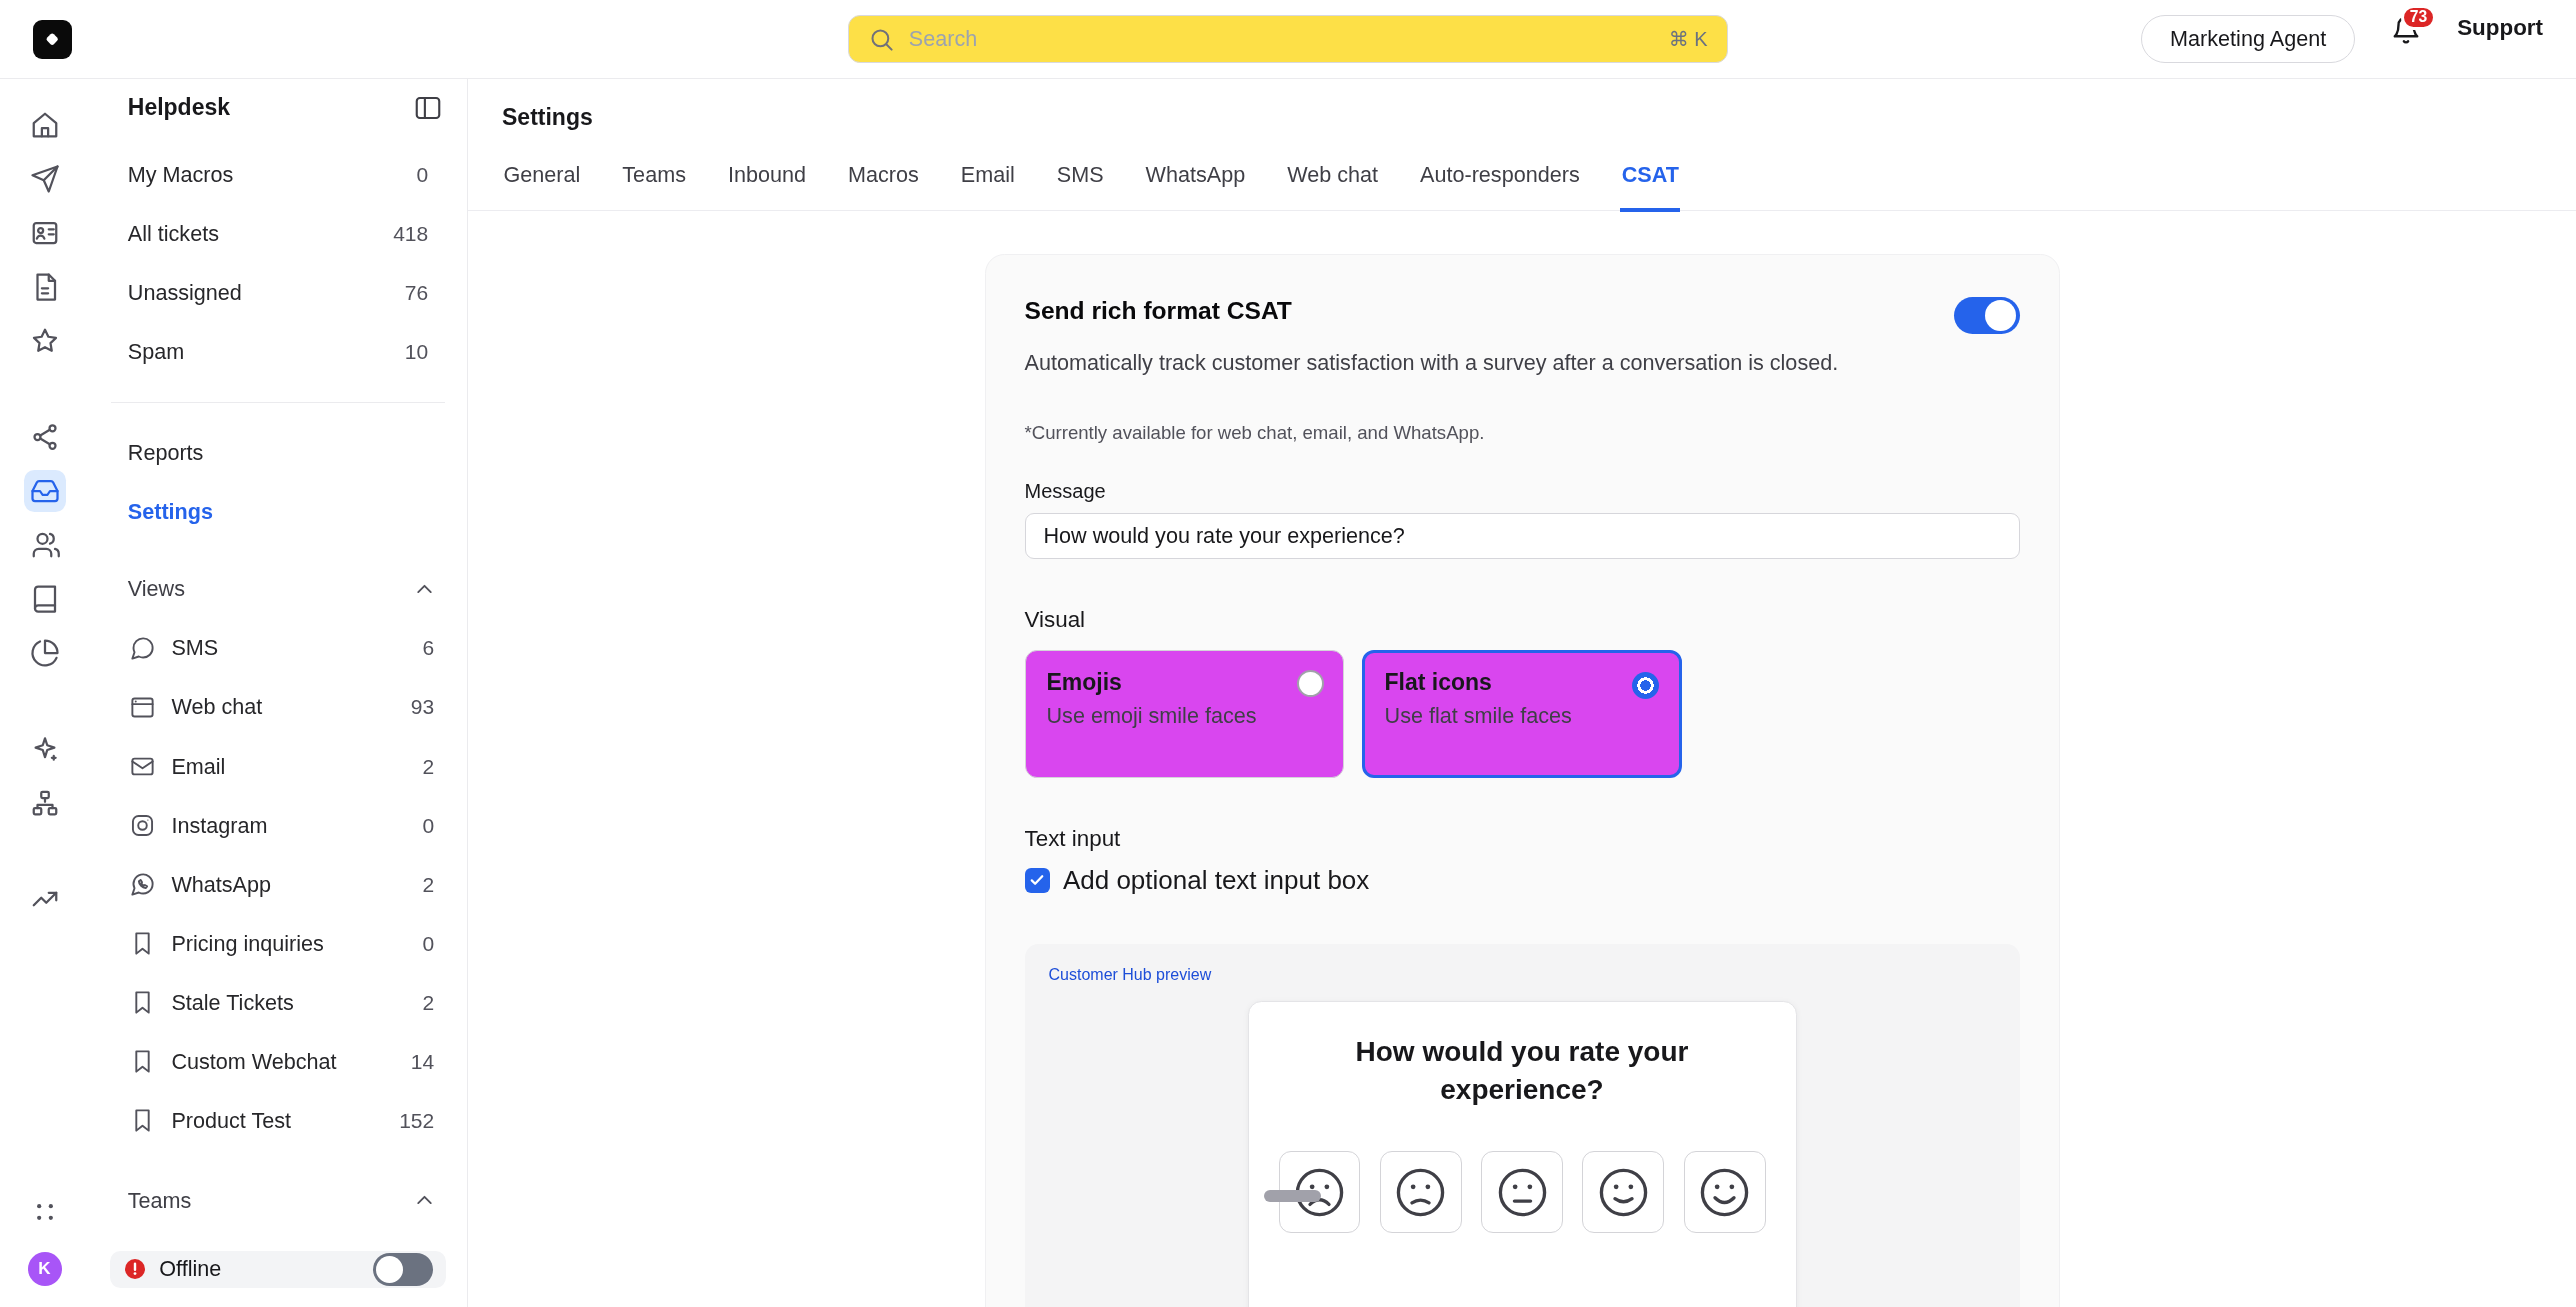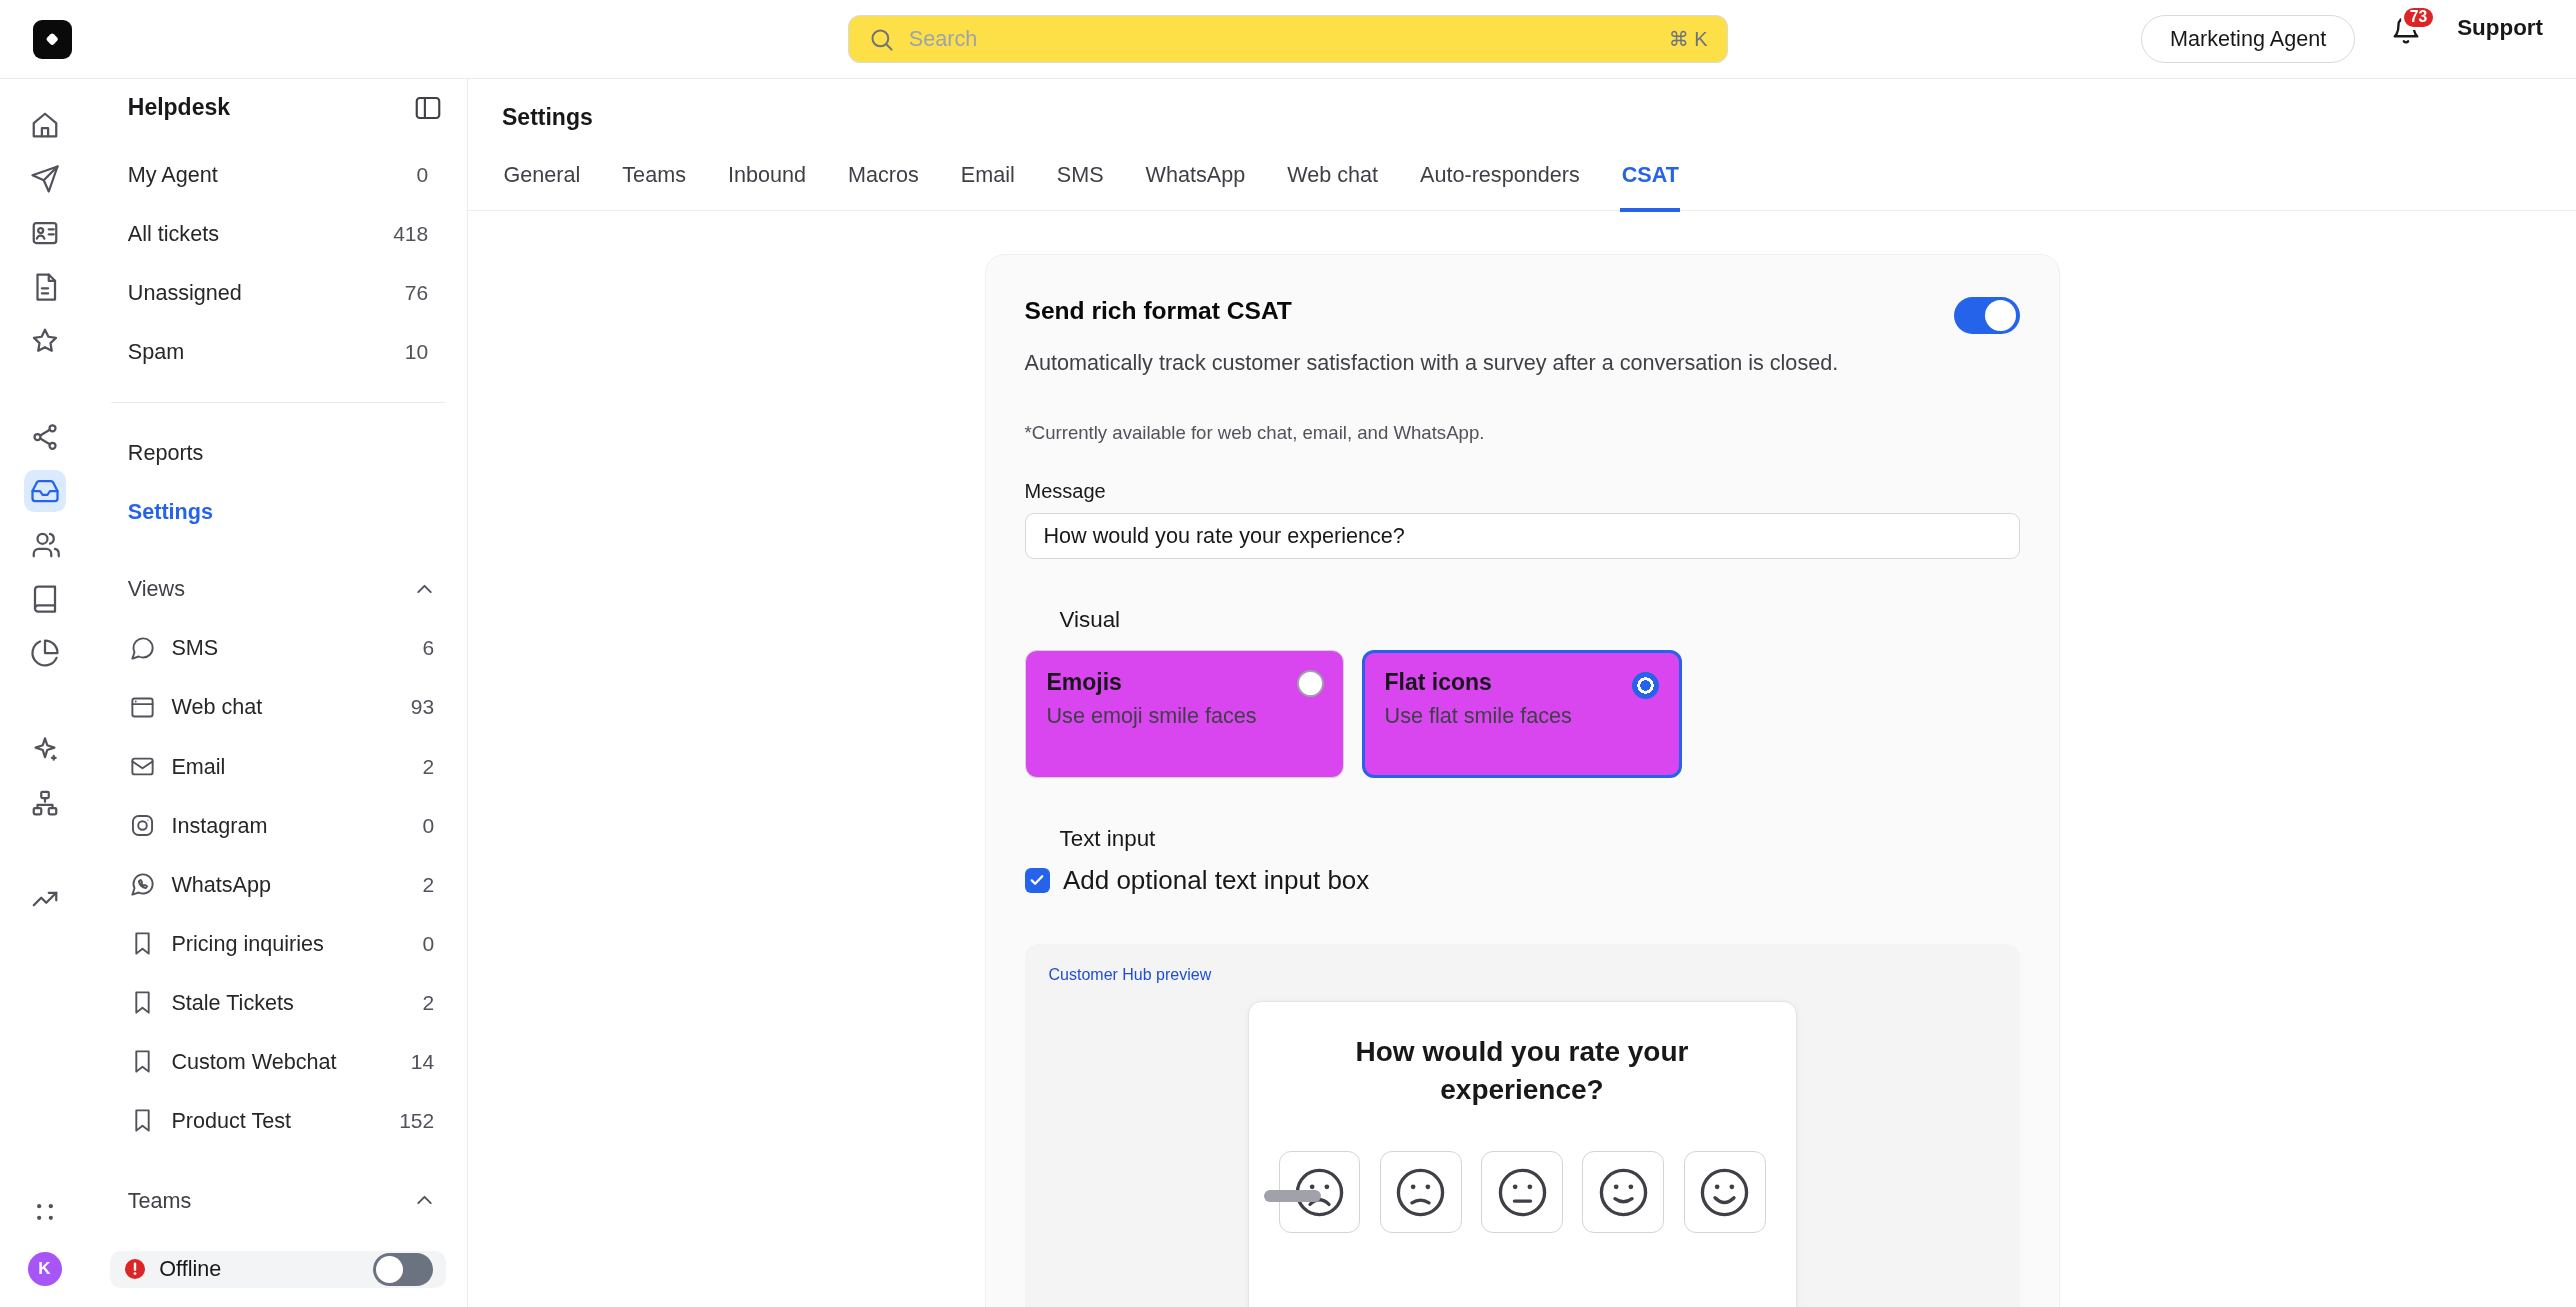--- a/index.html
+++ b/index.html
@@ -83,21 +83,21 @@
   .card { width:1075px; height:1133px; margin:43px auto 0; background:#fafafa;
     border:1.5px solid #f0f0f2; border-radius:19.4px; padding:42px 39px; }
   .card-head { display:flex; align-items:flex-start; justify-content:space-between; }
   .card-title { font-size:24.6px; font-weight:700; color:#09090b; }
   .card-desc { margin-top:12px; font-size:21.6px; line-height:1.55; color:#3f3f46; max-width:857px; }
   .card-note { margin-top:42px; font-size:18.6px; color:#52525b; }
   .field-label { margin-top:36px; font-size:20px; color:#18181b; }
   .text-field { margin-top:10.4px; width:100%; height:46px; background:#fff;
     border:1.5px solid #d6d6db; border-radius:9px; font-size:21.6px; color:#18181b;
     padding:0 18px; font-family:inherit; outline:none; }
-  .group-label { margin-top:48px; font-size:22.4px; color:#18181b;margin-left:35px; }
+  .group-label { margin-top:48px; font-size:22.4px; color:#18181b; }
 
   .options { margin-top:16.4px; display:grid; grid-template-columns:repeat(3,1fr); gap:18px; }
   .option { position:relative; background:#d946ef; border:1.5px solid #d4d4d8; border-radius:12px;
     padding:18px 21px; height:128px; cursor:pointer; }
   .option.selected { border:3px solid #2563eb; padding:16.4px 19.4px; }
   .option-title { font-size:23px; font-weight:600; }
   .option-desc { margin-top:7.5px; font-size:21.6px; color:#3f3f46; }
   .radio { position:absolute; top:19.4px; right:19.4px; width:27px; height:27px; border-radius:50%;
     border:2.2px solid #a1a1aa; background:#fff; }
   .radio.checked { border:0;
@@ -263,21 +263,21 @@
   <aside class="sidebar">
     <div class="sb-header">
       <span class="sb-title">Helpdesk</span>
       <svg width="30" height="30" viewBox="0 0 24 24" fill="none" stroke="#3f3f46" stroke-width="1.7" stroke-linecap="round">
         <rect x="3" y="4" width="18" height="16" rx="2.5"></rect>
           <path d="M9.5 4v16"></path>
       </svg>
     </div>
 
     <div class="sb-item">
-      <span>My Agent</span>
+      <span>My Macros</span>
       <span class="count">0</span>
     </div>
     <div class="sb-item">
       <span>All tickets</span>
       <span class="count">418</span>
     </div>
     <div class="sb-item">
       <span>Unassigned</span>
       <span class="count">76</span>
     </div>

